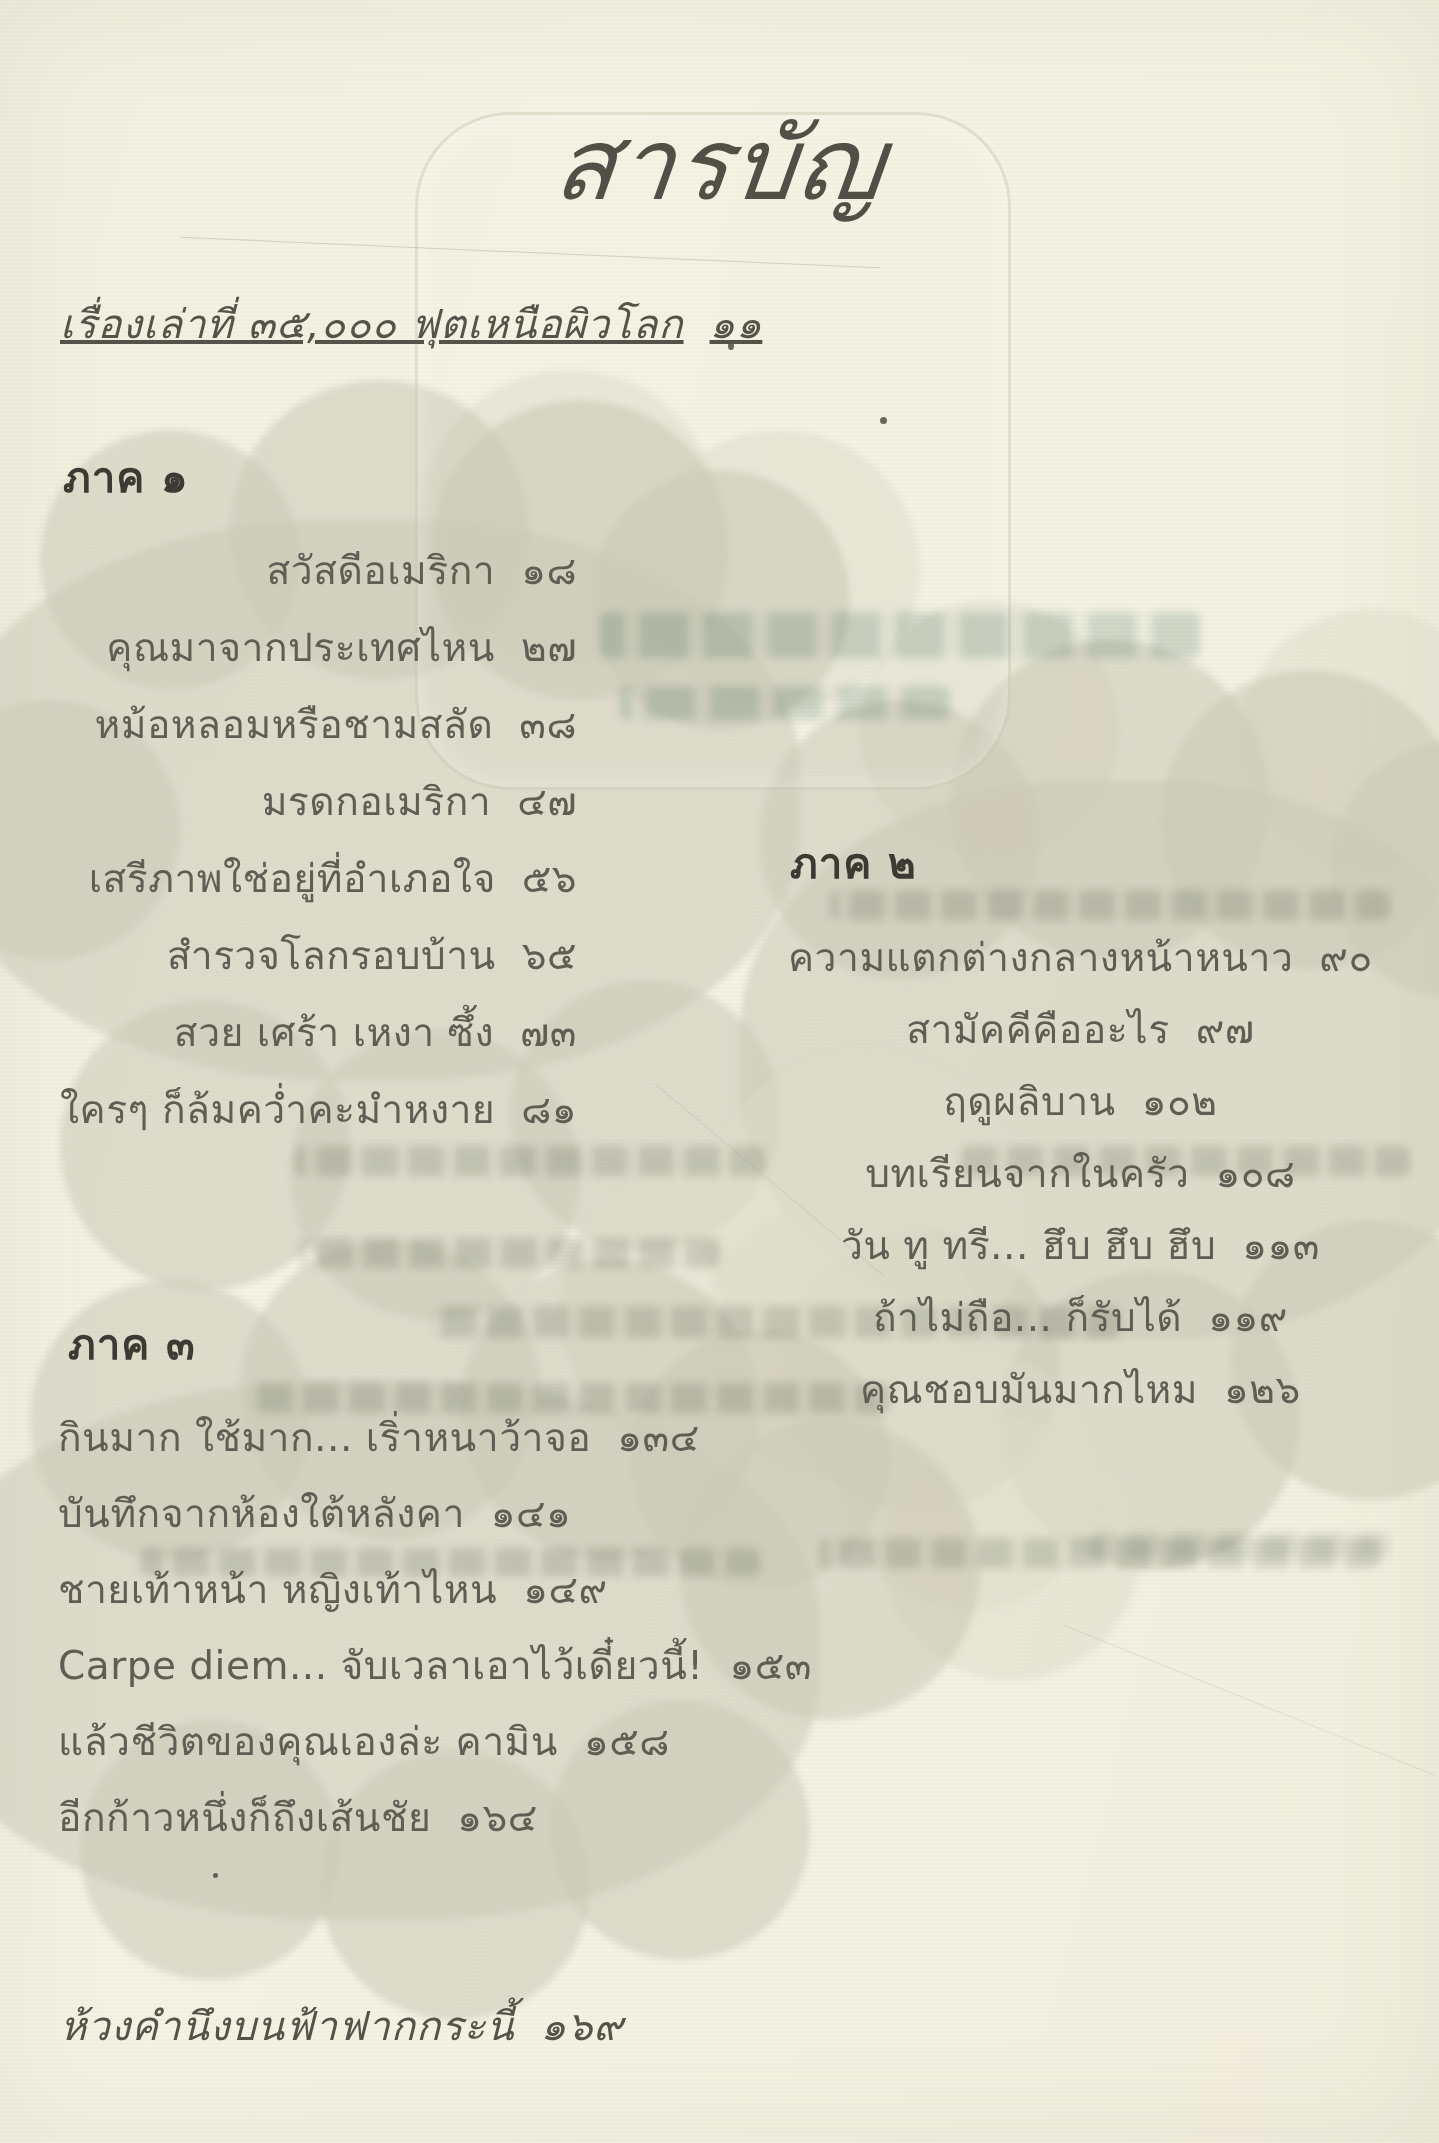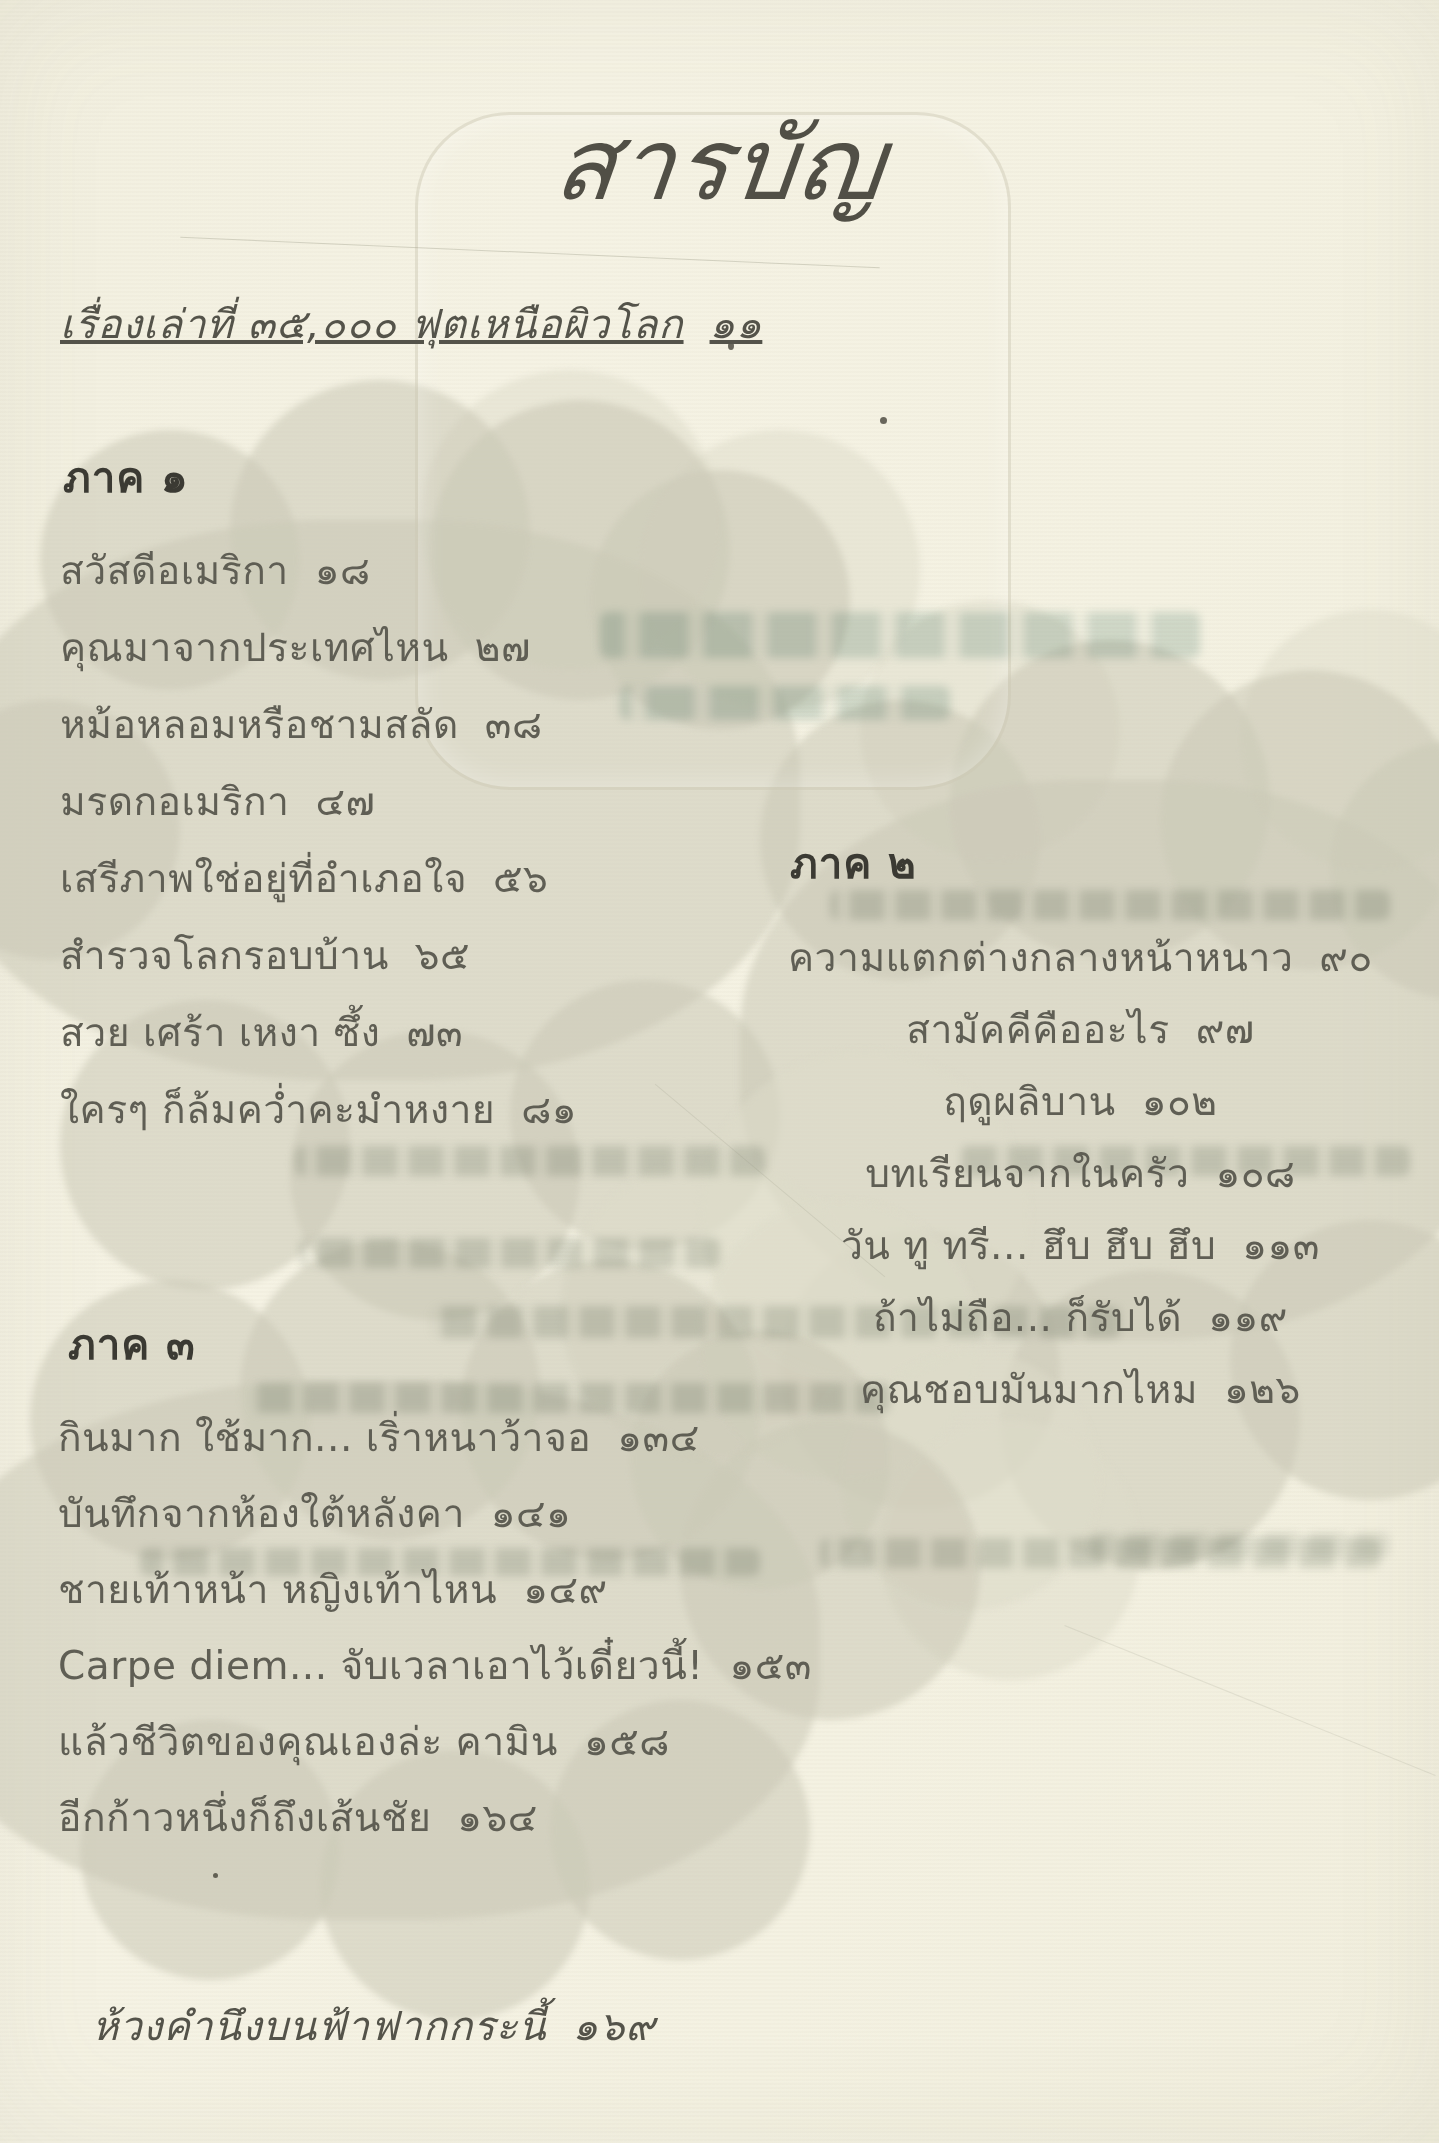--- a/index.html
+++ b/index.html
@@ -41,21 +41,21 @@
     position:absolute;left:430px;top:100px;width:580px;
     font-size:100px;line-height:130px;text-align:center;
     font-style:italic;color:#514f46;letter-spacing:2px;
     transform:skewX(-6deg);
   }
   .subtitle,.outro{
     position:absolute;left:60px;font-size:40px;line-height:56px;
     font-style:italic;color:#54534a;letter-spacing:1px;white-space:nowrap;
   }
   .subtitle{top:296px;text-decoration:underline;}
-  .outro{top:1998px;margin-left:32px;}
+  .outro{top:1998px;}
   .section-heading{
     position:absolute;font-size:42px;line-height:46px;font-weight:700;
     color:#3b3a33;letter-spacing:1px;white-space:nowrap;
   }
   .toc-list{position:absolute;white-space:nowrap;}
   .toc-line{font-size:39px;color:#5f5e54;letter-spacing:0.5px;}
   .s1 .toc-line{line-height:77px;}
   .s2 .toc-line{line-height:72px;text-align:center;}
   .s3 .toc-line{line-height:76px;}
   .pg{margin-left:26px;}
@@ -133,21 +133,21 @@
   <div class="speck" style="left:880px;top:417px;width:7px;height:7px;"></div>
   <div class="speck" style="left:213px;top:1873px;width:5px;height:5px;"></div>
 
   <div class="title">สารบัญ</div>
 
   <div class="subtitle">
     <span>เรื่องเล่าที่ ๓๕,๐๐๐ ฟุตเหนือผิวโลก</span><span class="pg">๑๑</span>
   </div>
 
   <div class="section-heading" style="left:63px;top:455px;">ภาค ๑</div>
-  <div class="toc-list s1" style="left:60px;top:532px;">
+  <div class="toc-list s1" style="left:60px;top:532px;text-align:right;">
     <div class="toc-line"><span>สวัสดีอเมริกา</span><span class="pg">๑๘</span></div>
     <div class="toc-line"><span>คุณมาจากประเทศไหน</span><span class="pg">๒๗</span></div>
     <div class="toc-line"><span>หม้อหลอมหรือชามสลัด</span><span class="pg">๓๘</span></div>
     <div class="toc-line"><span>มรดกอเมริกา</span><span class="pg">๔๗</span></div>
     <div class="toc-line"><span>เสรีภาพใช่อยู่ที่อำเภอใจ</span><span class="pg">๕๖</span></div>
     <div class="toc-line"><span>สำรวจโลกรอบบ้าน</span><span class="pg">๖๕</span></div>
     <div class="toc-line"><span>สวย เศร้า เหงา ซึ้ง</span><span class="pg">๗๓</span></div>
     <div class="toc-line"><span>ใครๆ ก็ล้มคว่ำคะมำหงาย</span><span class="pg">๘๑</span></div>
   </div>
 

